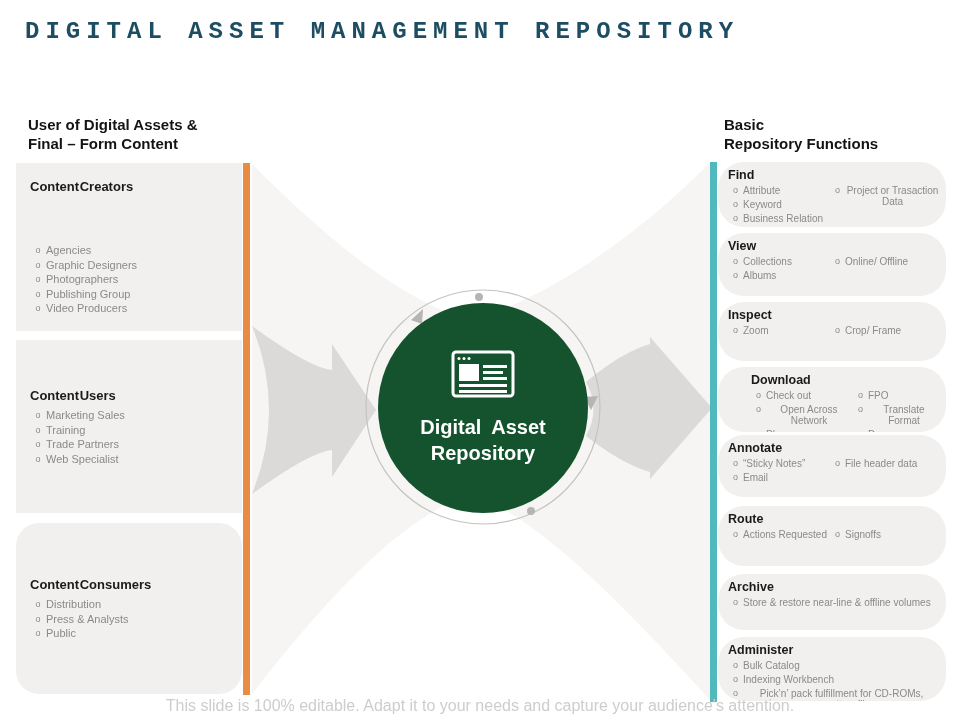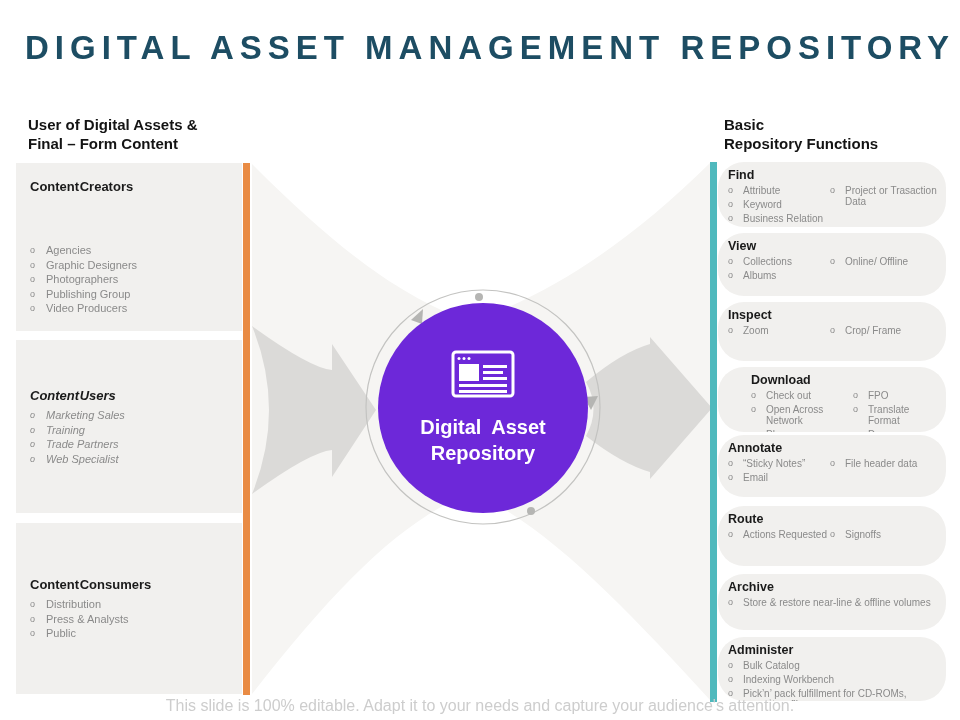--- a/index.html
+++ b/index.html
@@ -1,41 +1,41 @@
 <!DOCTYPE html>
 <html><head>
 <meta charset="utf-8">
 <style>
   html,body{margin:0;padding:0;background:#fff;}
   .slide{position:relative;width:960px;height:720px;background:#ffffff;overflow:hidden;
          font-family:"Liberation Sans","DejaVu Sans",sans-serif;}
-  .title{position:absolute;left:25px;top:29px;font-size:33px;font-weight:bold;
-         color:#1d4d63;letter-spacing:6px;white-space:nowrap;}
+  .title{position:absolute;left:25px;top:18px;font-size:24px;font-weight:bold;
+         color:#1d4d63;letter-spacing:6px;white-space:nowrap;font-family:Liberation Mono, monospace;}
   .col-header{position:absolute;font-size:15px;font-weight:bold;color:#141414;line-height:19px;z-index:2;}
   .left-header{left:28px;top:115px;}
   .right-header{left:724px;top:115px;}
   svg.bg{position:absolute;left:0;top:0;z-index:1;}
   .bar{position:absolute;z-index:2;}
   .bar-orange{left:243px;top:163px;width:7px;height:532px;background:#e98b44;}
   .bar-teal{left:710px;top:162px;width:7px;height:540px;background:#4fb9bd;}
   .gbox{position:absolute;background:#f1f0ee;z-index:2;box-sizing:border-box;overflow:hidden;}
   .lbox{left:16px;width:226px;display:flex;flex-direction:column;justify-content:center;padding-left:14px;}
   .g-head{font-size:13px;font-weight:bold;color:#1a1a1a;word-spacing:-3px;margin:0 0 7px 0;}
-  .bullets{display:flex;flex-direction:column;gap:3px;}
+  .bullets{display:flex;flex-direction:column;gap:3px;text-align:center;}
   .bullet{display:flex;font-size:11px;color:#8a8a8a;line-height:11.5px;}
   .bullet .mk{flex:none;width:16px;font-size:9px;line-height:11.5px;}
   .bullet .mk::before{content:"o";}
   .rbox{left:718px;width:228px;padding:6px 6px 0 10px;border-radius:26px;}
   .rbox .g-head{font-size:12.5px;margin:0 0 3px 0;word-spacing:normal;}
   .rbox .bullet{font-size:10px;line-height:11px;}
   .rbox .bullet .mk{width:15px;line-height:11px;}
   .rcols{display:grid;grid-template-columns:101px 1fr;column-gap:1px;}
   .rcols.single{grid-template-columns:1fr;}
   .circle{position:absolute;left:378px;top:303px;width:210px;height:210px;border-radius:50%;
-          background:#6d28d9;z-index:3;display:flex;flex-direction:column;align-items:center;
+          background:#14532d;z-index:3;display:flex;flex-direction:column;align-items:center;
           justify-content:center;text-align:center;}
   .circle .label{font-size:20px;font-weight:bold;color:#ffffff;line-height:26px;word-spacing:5px;}
   .circle .icon-wrap{margin-bottom:10px;}
   .footer{position:absolute;left:0;right:0;top:697px;text-align:center;font-size:16px;
           color:#cdcdcd;z-index:2;}
 </style>
 </head>
 <body>
 
 <div class="slide">
@@ -82,21 +82,21 @@
           <span class="mk"></span>
           <span>Publishing Group</span>
         </div>
       <div class="bullet">
           <span class="mk"></span>
           <span>Video Producers</span>
         </div>
     </div>
   </div>
 
-  <div class="gbox lbox" style="top:340px;height:173px;font-style:italic;">
+  <div class="gbox lbox" style="top:340px;height:173px;">
     <div class="g-head">Content Users</div>
     <div class="bullets">
       <div class="bullet">
           <span class="mk"></span>
           <span>Marketing Sales</span>
         </div>
       <div class="bullet">
           <span class="mk"></span>
           <span>Training</span>
         </div>
@@ -104,21 +104,21 @@
           <span class="mk"></span>
           <span>Trade Partners</span>
         </div>
       <div class="bullet">
           <span class="mk"></span>
           <span>Web Specialist</span>
         </div>
     </div>
   </div>
 
-  <div class="gbox lbox" style="top:523px;height:171px;">
+  <div class="gbox lbox" style="top:523px;height:171px;border-radius:23px;">
     <div class="g-head">Content Consumers</div>
     <div class="bullets">
       <div class="bullet">
           <span class="mk"></span>
           <span>Distribution</span>
         </div>
       <div class="bullet">
           <span class="mk"></span>
           <span>Press &amp; Analysts</span>
         </div>

